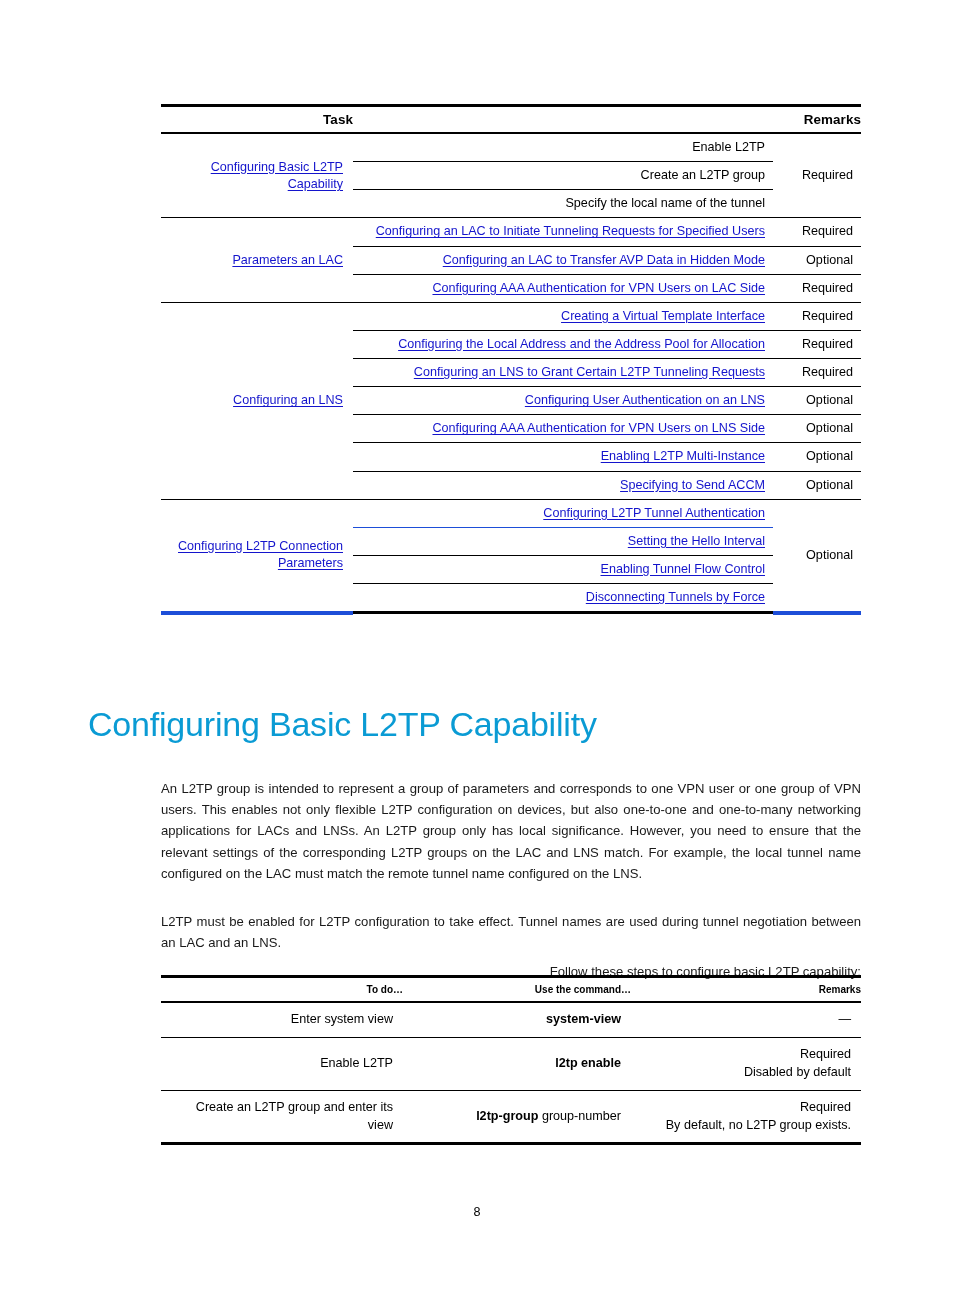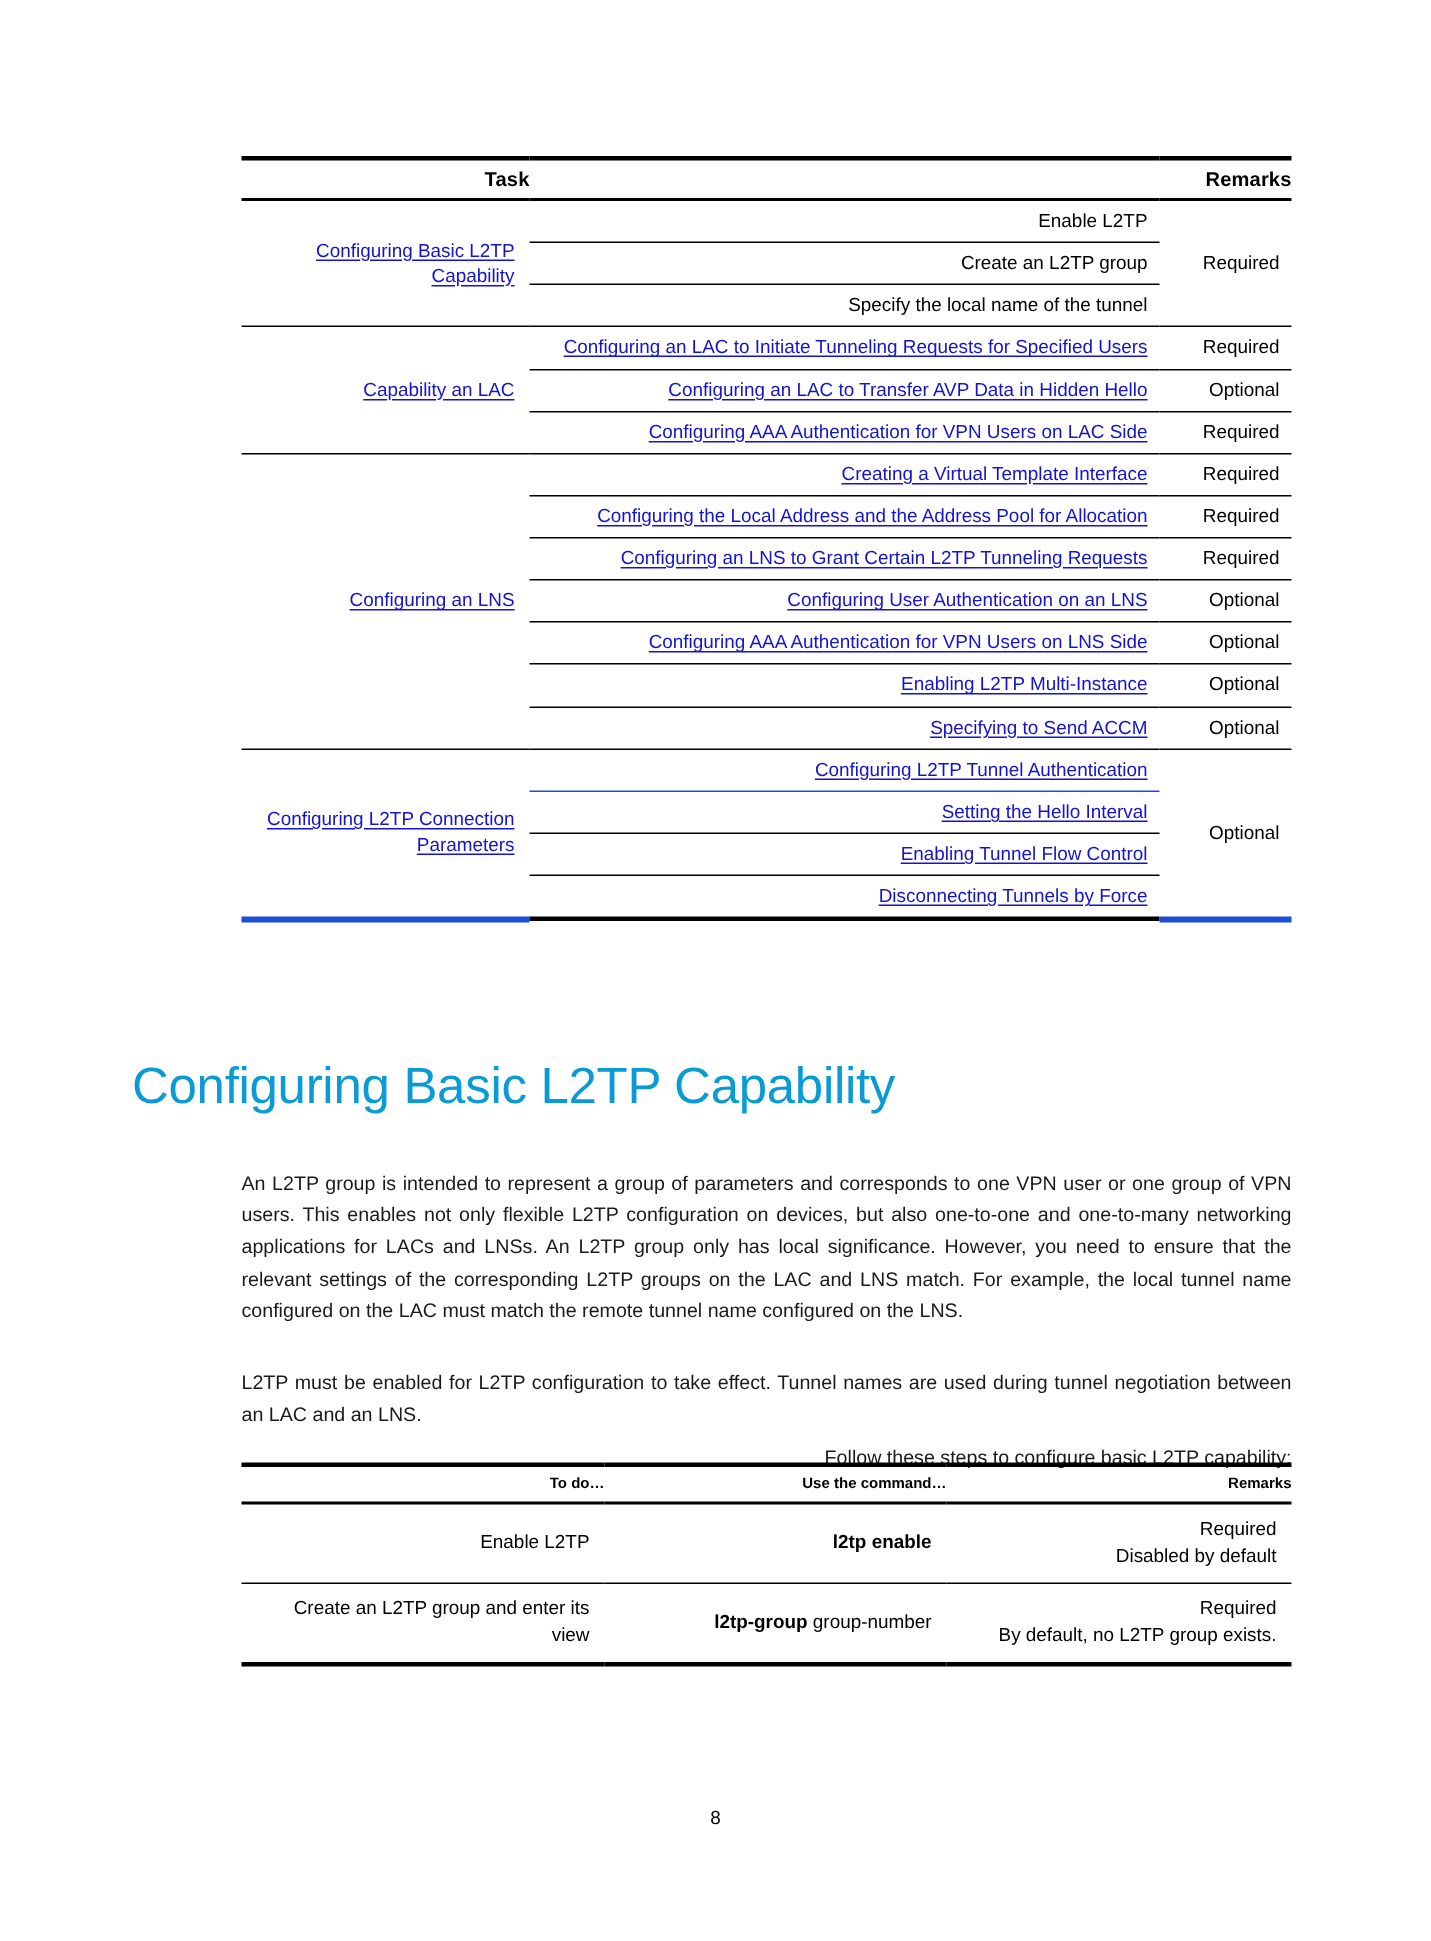--- a/index.html
+++ b/index.html
@@ -169,30 +169,30 @@
       </tr>
       <tr>
         <td class="subcol rule-bottom-thin">Create an L2TP group</td>
       </tr>
       <tr>
         <td class="subcol sec-sep">Specify the local name of the tunnel</td>
       </tr>
 
       <tr>
         <td class="taskcol sec-sep" rowspan="3">
-          <span class="lnk">Capability an LAC</span>
+          <span class="lnk">Parameters an LAC</span>
         </td>
         <td class="subcol rule-bottom-thin">
           <span class="lnk">Configuring an LAC to Initiate Tunneling Requests for Specified Users</span>
         </td>
         <td class="remcol rule-bottom-thin">Required</td>
       </tr>
       <tr>
         <td class="subcol rule-bottom-thin">
-          <span class="lnk">Configuring an LAC to Transfer AVP Data in Hidden Hello</span>
+          <span class="lnk">Configuring an LAC to Transfer AVP Data in Hidden Mode</span>
         </td>
         <td class="remcol rule-bottom-thin">Optional</td>
       </tr>
       <tr>
         <td class="subcol sec-sep">
           <span class="lnk">Configuring AAA Authentication for VPN Users on LAC Side</span>
         </td>
         <td class="remcol sec-sep">Required</td>
       </tr>
 
@@ -283,20 +283,29 @@
     </colgroup>
     <thead>
       <tr>
         <th class="hdr-cell">To do…</th>
         <th class="hdr-cell">Use the command…</th>
         <th class="hdr-cell">Remarks</th>
       </tr>
     </thead>
     <tbody>
       <tr>
+        <td>Enter system view</td>
+        <td class="cmd">
+          <span>system-view</span><span class="arg"></span>
+        </td>
+        <td>
+          <span>—</span>
+        </td>
+      </tr>
+      <tr>
         <td>Enable L2TP</td>
         <td class="cmd">
           <span>l2tp enable</span><span class="arg"></span>
         </td>
         <td>
           <span>Required</span>
           <span class="line2">Disabled by default</span>
         </td>
       </tr>
       <tr class="laststep">

